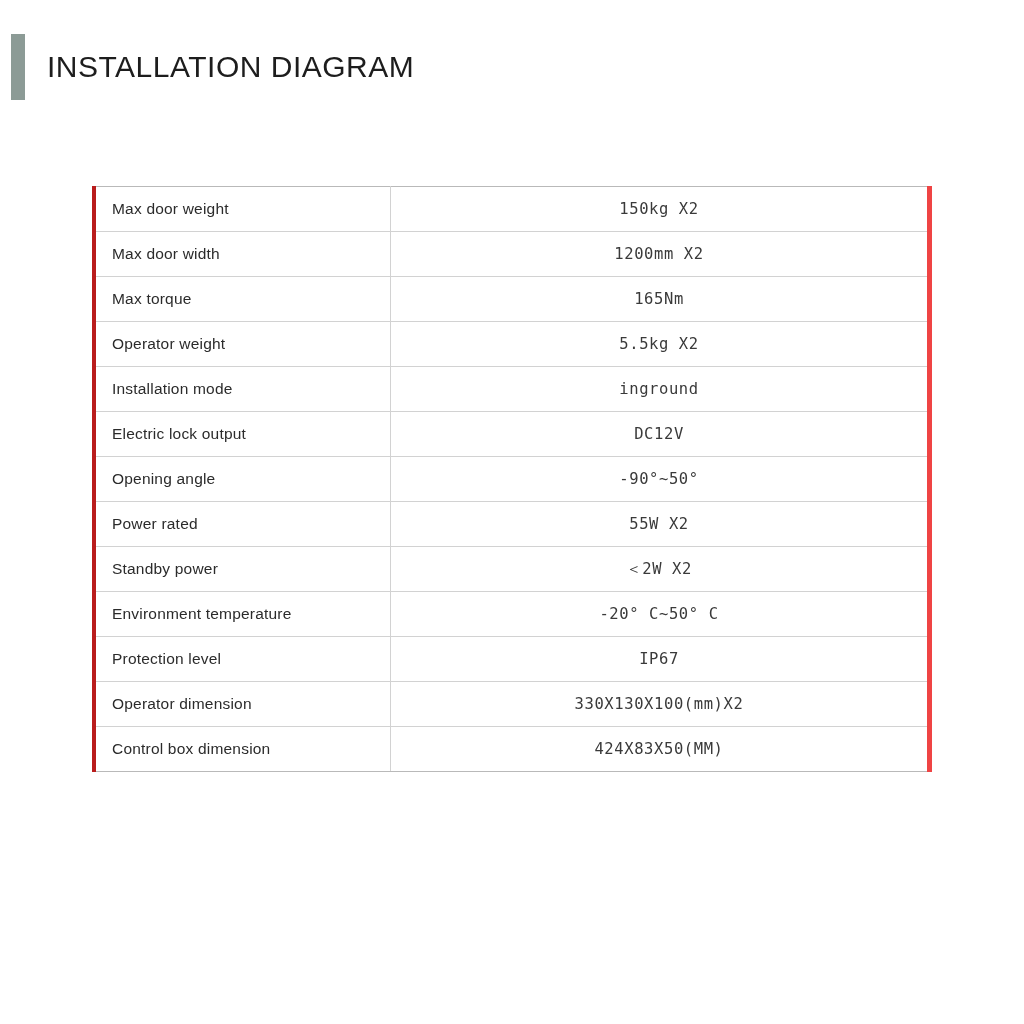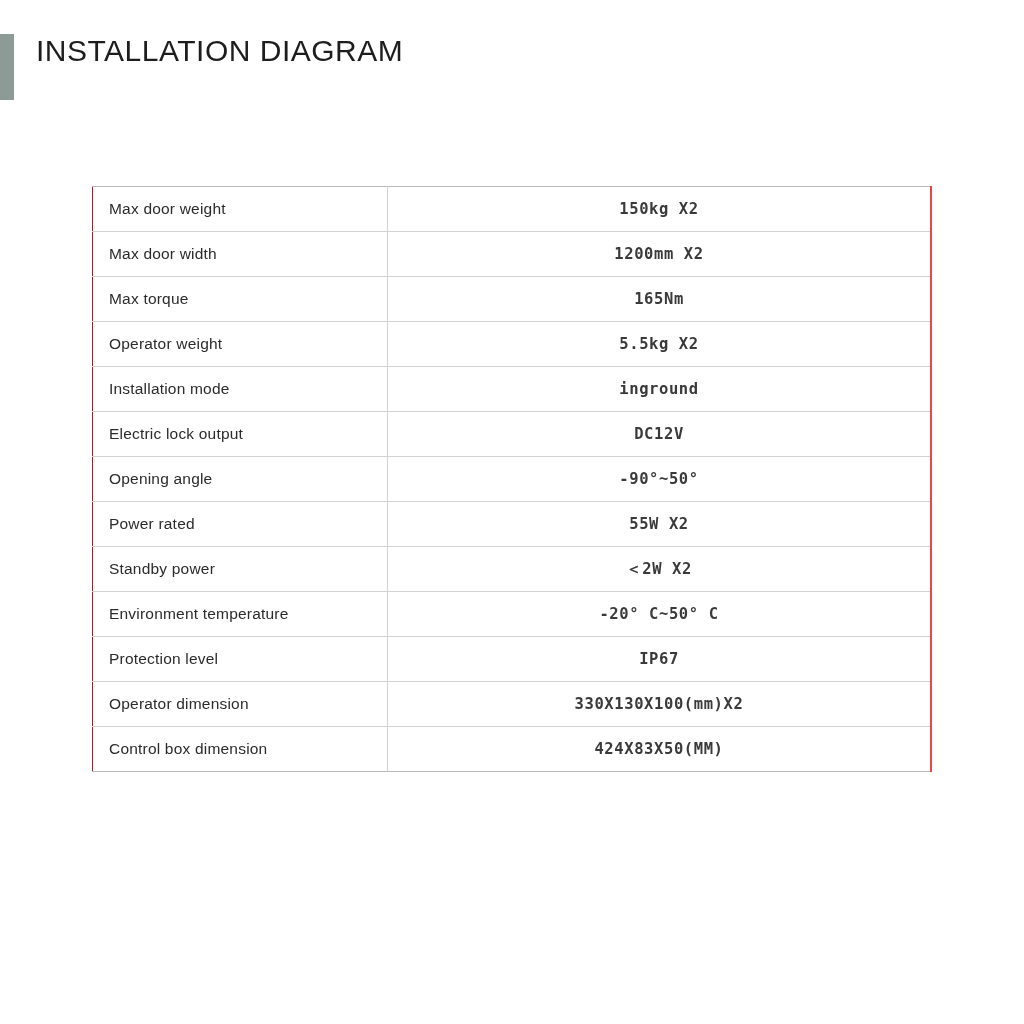--- a/index.html
+++ b/index.html
@@ -16,24 +16,24 @@
   .page {
     position: relative;
     width: 1024px;
     height: 1024px;
     box-sizing: border-box;
   }
 
   
   .header {
     position: absolute;
-    left: 0;
+    left: 11px;
     top: 34px;
     display: flex;
-    align-items: flex-start;
+    align-items: center;
   }
   .header-bar {
     width: 14px;
     height: 66px;
     background: #8c9b96;
     margin-right: 22px;
   }
   .header-title {
     font-size: 30px;
     letter-spacing: 0.5px;
@@ -70,22 +70,22 @@
   }
   table.spec td.value {
     text-align: center;
     font-size: 15.5px;
     color: #3a3a3a;
     font-family: "DejaVu Sans Mono", monospace;
     letter-spacing: 0.6px;
   }
   table.spec tr:first-child td { border-top: 1px solid #b9b9b9; }
   table.spec tr:last-child td { border-bottom: 1px solid #b9b9b9; margin-left: 44px; }
-  table.spec td.label { border-left: 1px solid #b91c1c; padding-left: 16px; }
-  table.spec td.value { border-right: 2px solid #ef4444; font-weight: bold; }
+  table.spec td.label { border-left: 4px solid #b91c1c; padding-left: 16px; }
+  table.spec td.value { border-right: 5px solid #ef4444; }
   .value-wide {
     letter-spacing: 1.6px;
   }
 </style>
 </head>
 <body>
 
 <div class="page">
 
   <div class="header">

